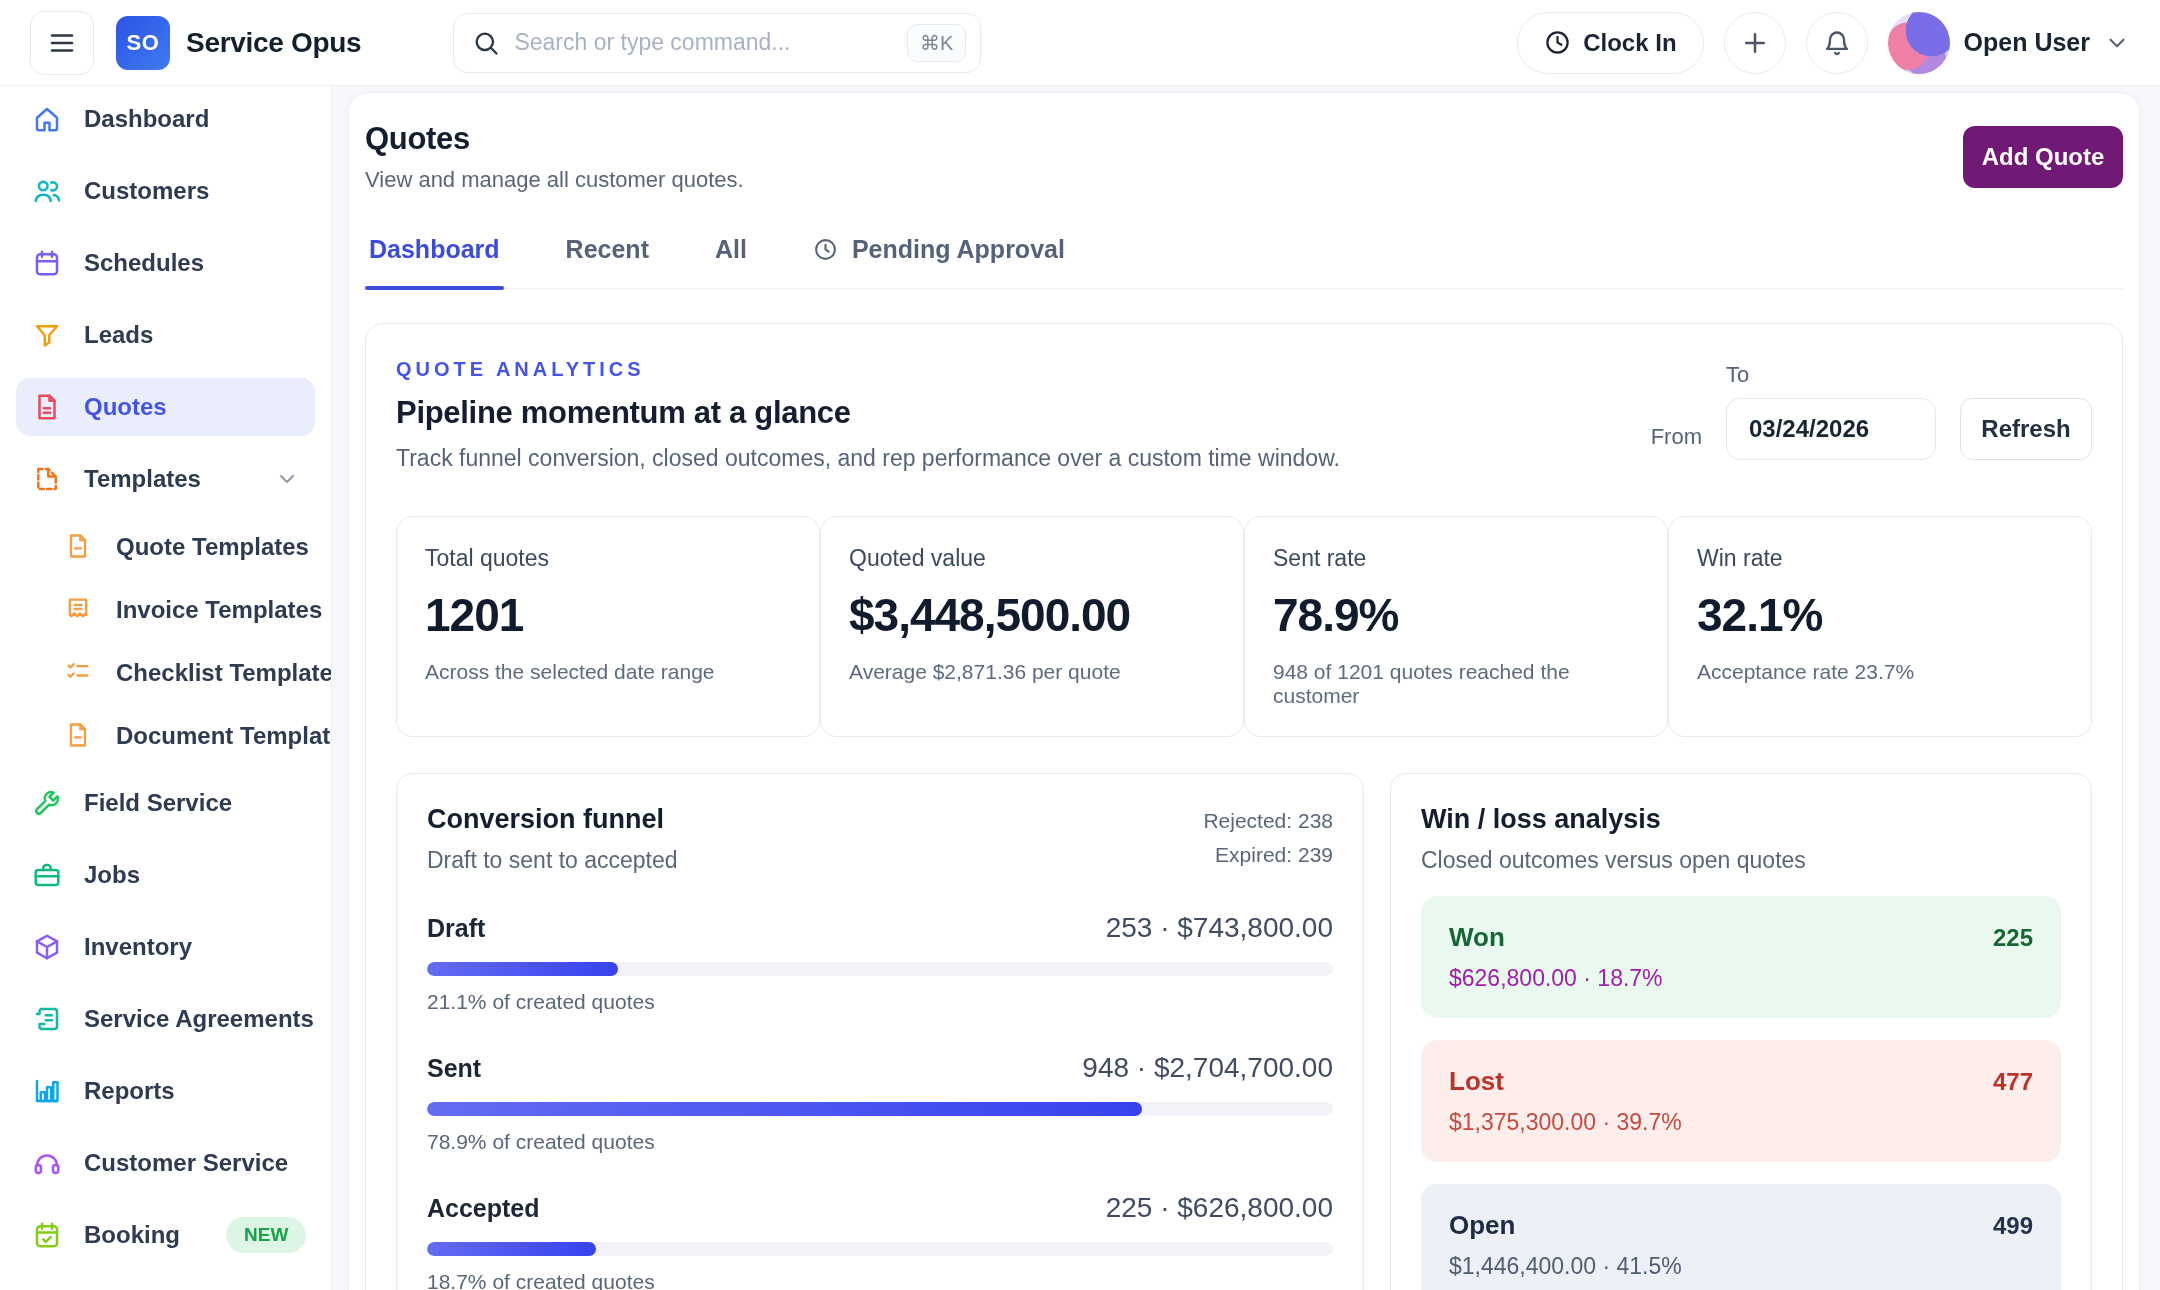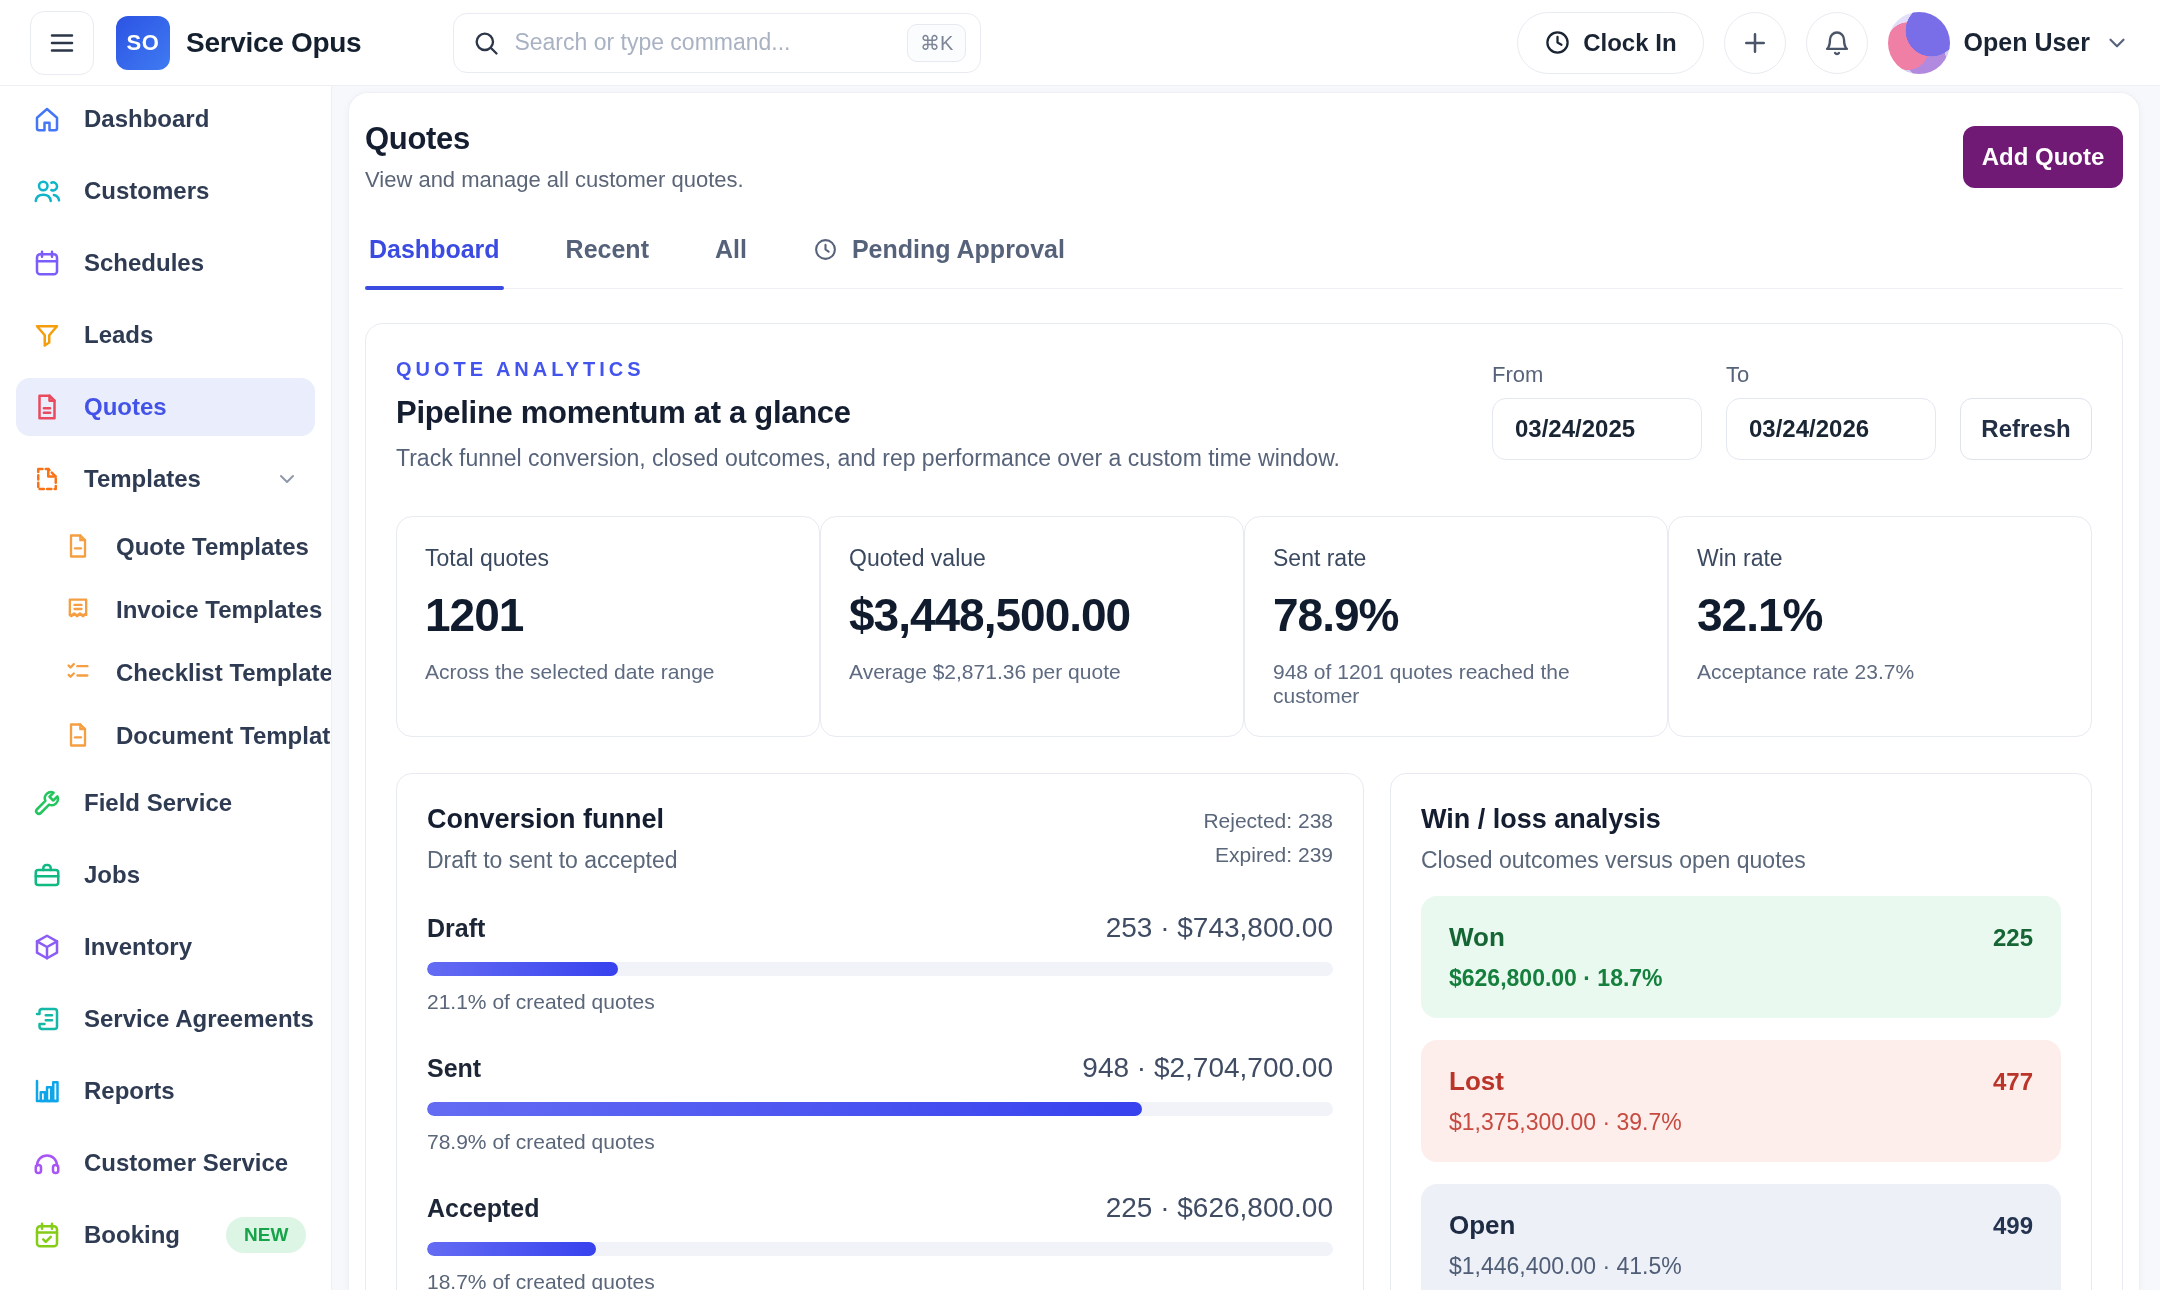--- a/index.html
+++ b/index.html
@@ -159,21 +159,21 @@
   .f-caption { font-size:21px; color:#5a6679; margin-top:14px; }
 
   .wl-row { border-radius:16px; padding:26px 28px; margin-top:22px; }
   .wl-row:first-of-type { margin-top:36px; }
   .wl-top { display:flex; justify-content:space-between; align-items:baseline; }
   .wl-label { font-size:26px; font-weight:800; }
   .wl-count { font-size:24px; font-weight:700; }
   .wl-detail { font-size:23px; margin-top:12px; }
   .wl-won { background:#e9f9ef; }
   .wl-won .wl-label,.wl-won .wl-count { color:#166534; }
-  .wl-won .wl-detail { color:#15803d;font-weight:bold; }
+  .wl-won .wl-detail { color:#a21caf; }
   .wl-lost { background:#fdedeb; }
   .wl-lost .wl-label,.wl-lost .wl-count { color:#bb342a; }
   .wl-lost .wl-detail { color:#c64a40; }
   .wl-open { background:#edf0f6; }
   .wl-open .wl-label { color:#1e2b44; }
   .wl-open .wl-count { color:#243450; }
   .wl-open .wl-detail { color:#4f5d77; }
 </style>
 </head>
 <body>
@@ -463,21 +463,20 @@
       <div class="analytics">
         <div class="an-head">
           <div>
             <div class="eyebrow">QUOTE ANALYTICS</div>
             <div class="an-title">Pipeline momentum at a glance</div>
             <div class="an-sub">Track funnel conversion, closed outcomes, and rep performance over a custom time window.</div>
           </div>
           <div class="date-controls">
             <div class="date-field">
               <label>From</label>
-              <input type="text" value="03/24/2025" style="">
             </div>
             <div class="date-field">
               <label>To</label>
               <input type="text" value="03/24/2026" style="">
             </div>
             <button class="refresh-btn">Refresh</button>
           </div>
         </div>
 
         <div class="stats">

